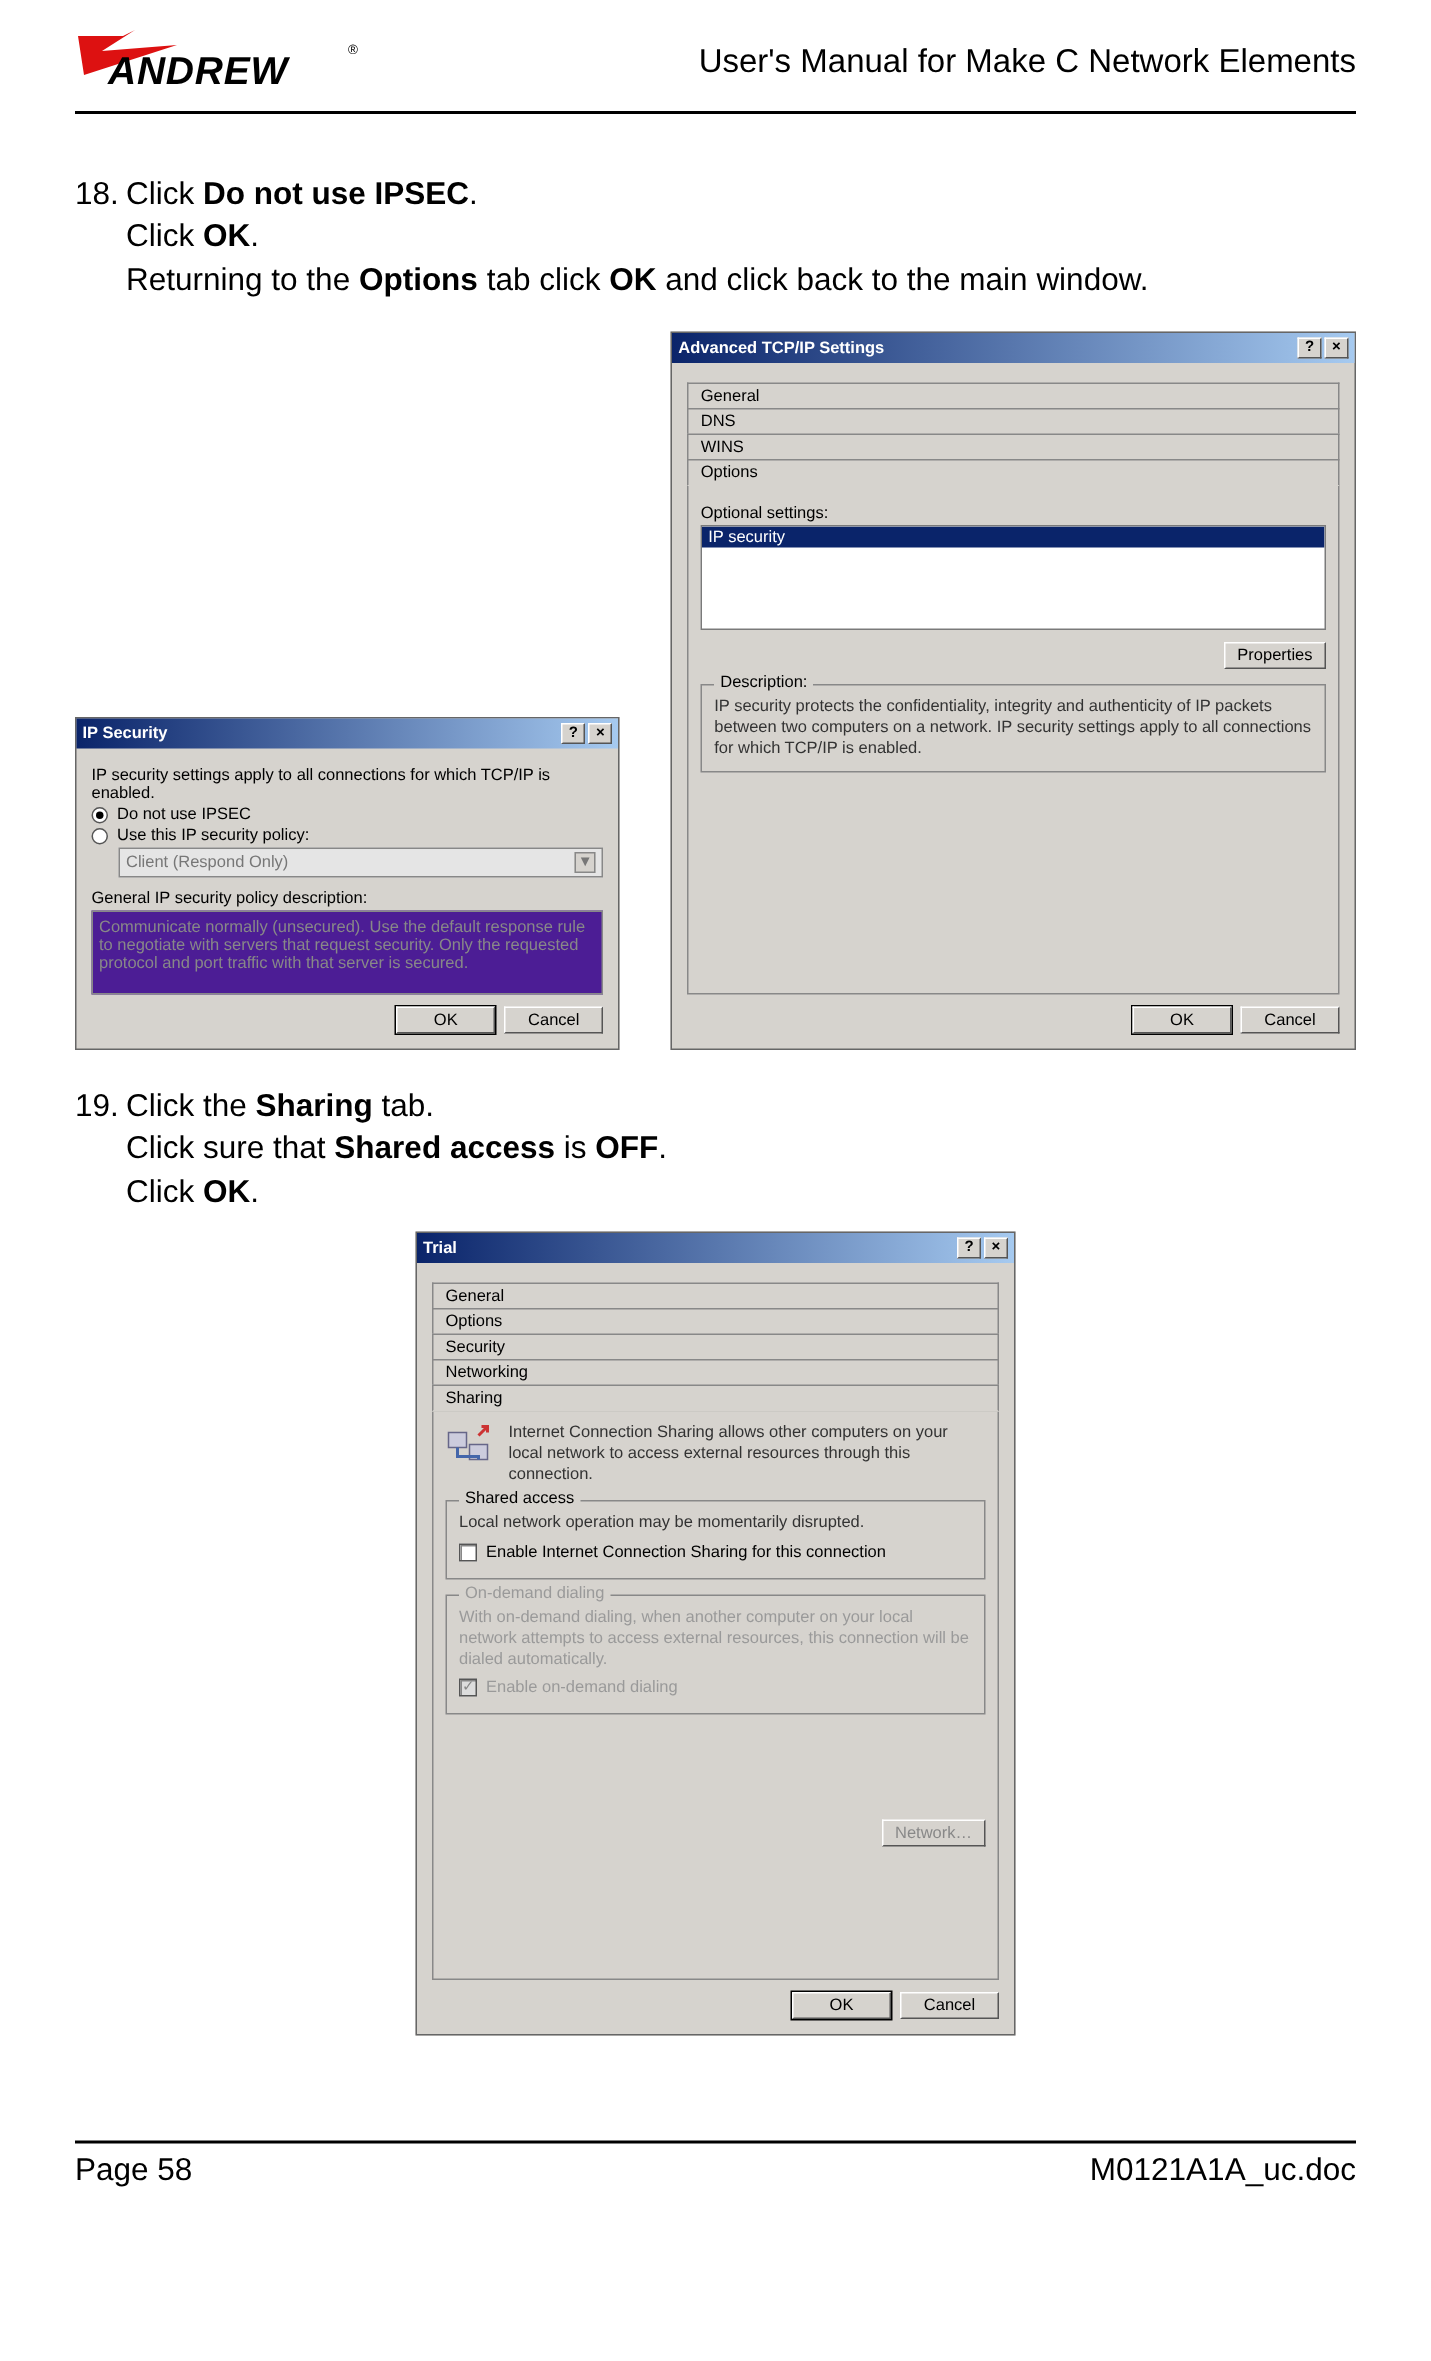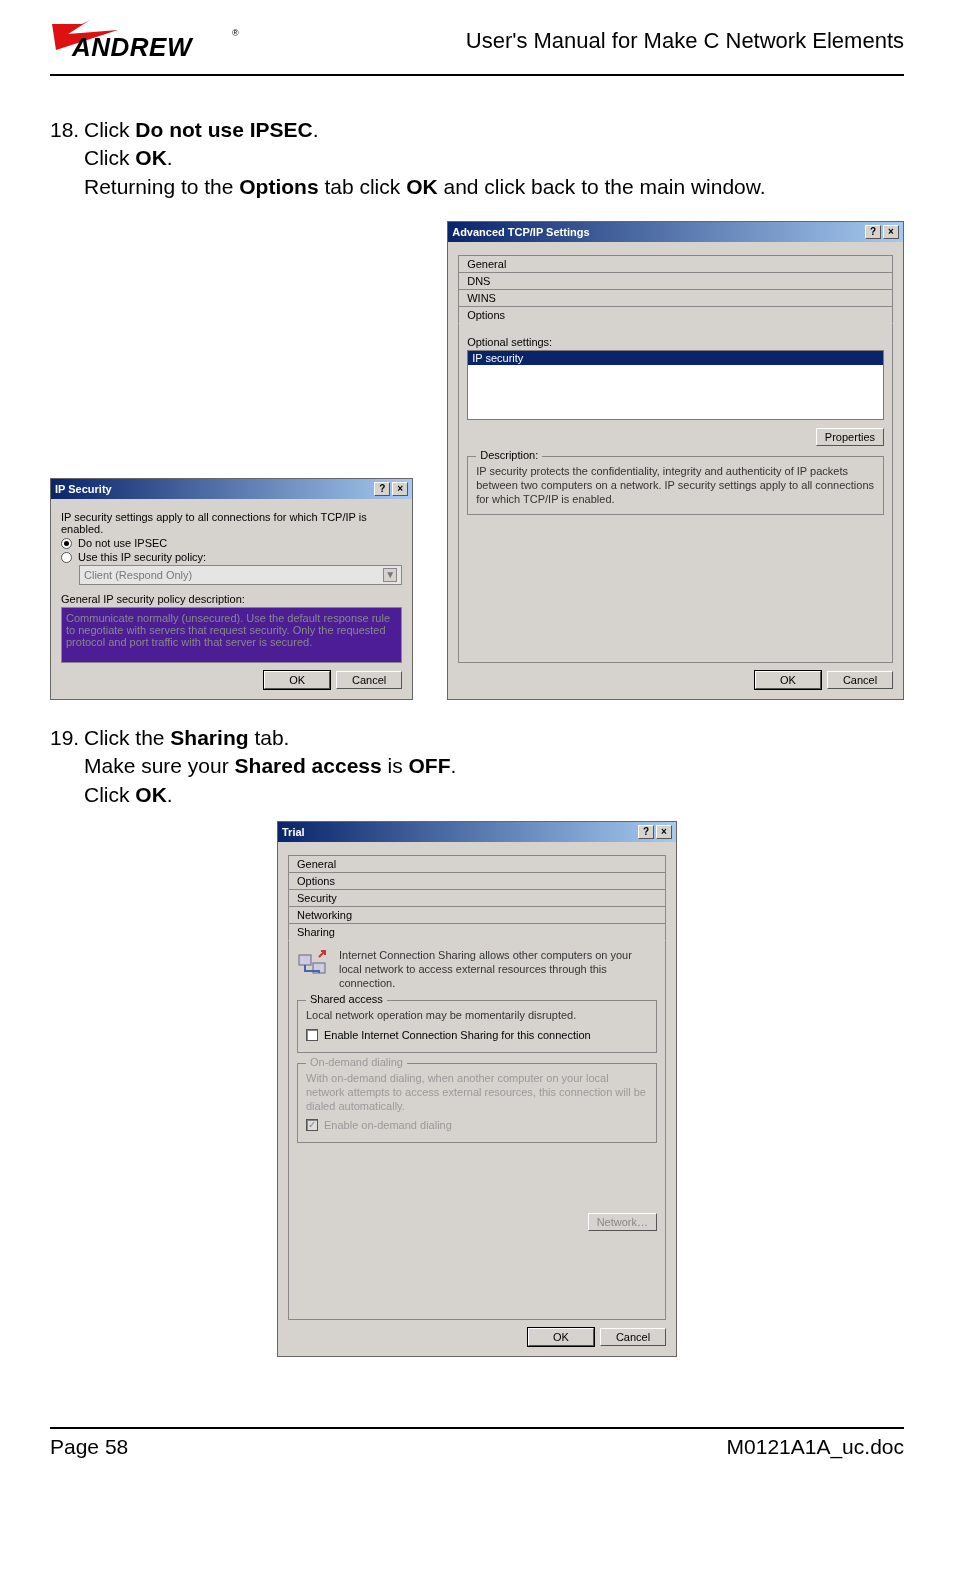--- a/index.html
+++ b/index.html
@@ -242,21 +242,21 @@
           <div class="wbtn default">OK</div>
           <div class="wbtn">Cancel</div>
         </div>
       </div>
     </div>
 
   </div>
 
   <div class="step">
     <span class="step-num">19.</span><span class="step-body"><span>Click the </span><span class="b">Sharing</span><span> tab.</span></span>
-    <div class="step-cont"><span>Make sure your </span><span class="b">Shared access</span><span> is </span><span class="b">OFF</span><span>.</span></div>
+    <div class="step-cont"><span>Click sure that </span><span class="b">Shared access</span><span> is </span><span class="b">OFF</span><span>.</span></div>
     <div class="step-cont"><span>Click </span><span class="b">OK</span><span>.</span></div>
   </div>
 
   <div class="fig3-wrap">
     <div class="win" style="width:400px">
       <div class="titlebar">
         <span>Trial</span>
         <div class="titlebar-btns">
           <div class="tib">?</div>
           <div class="tib">×</div>

